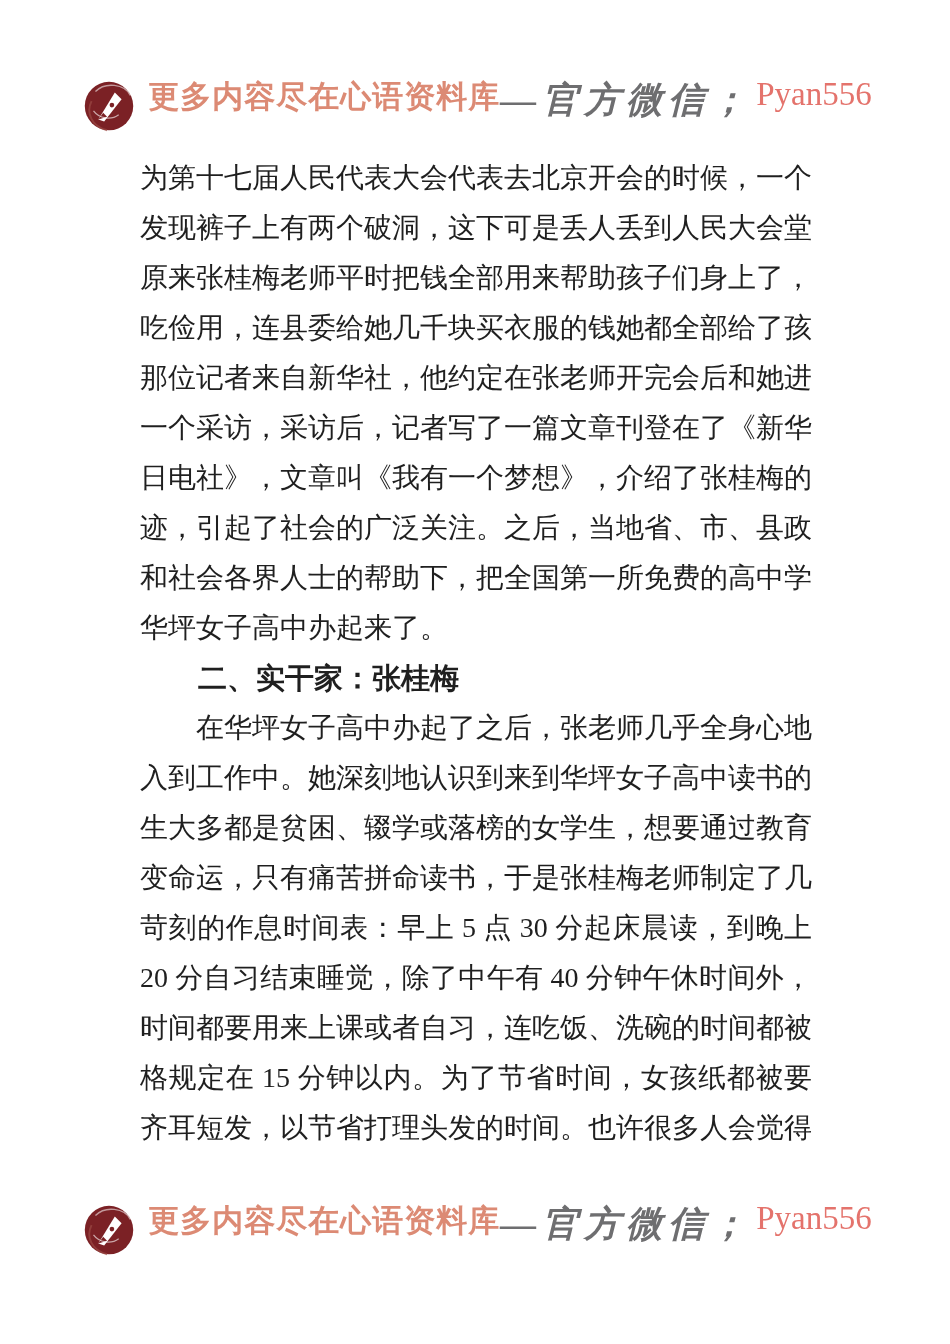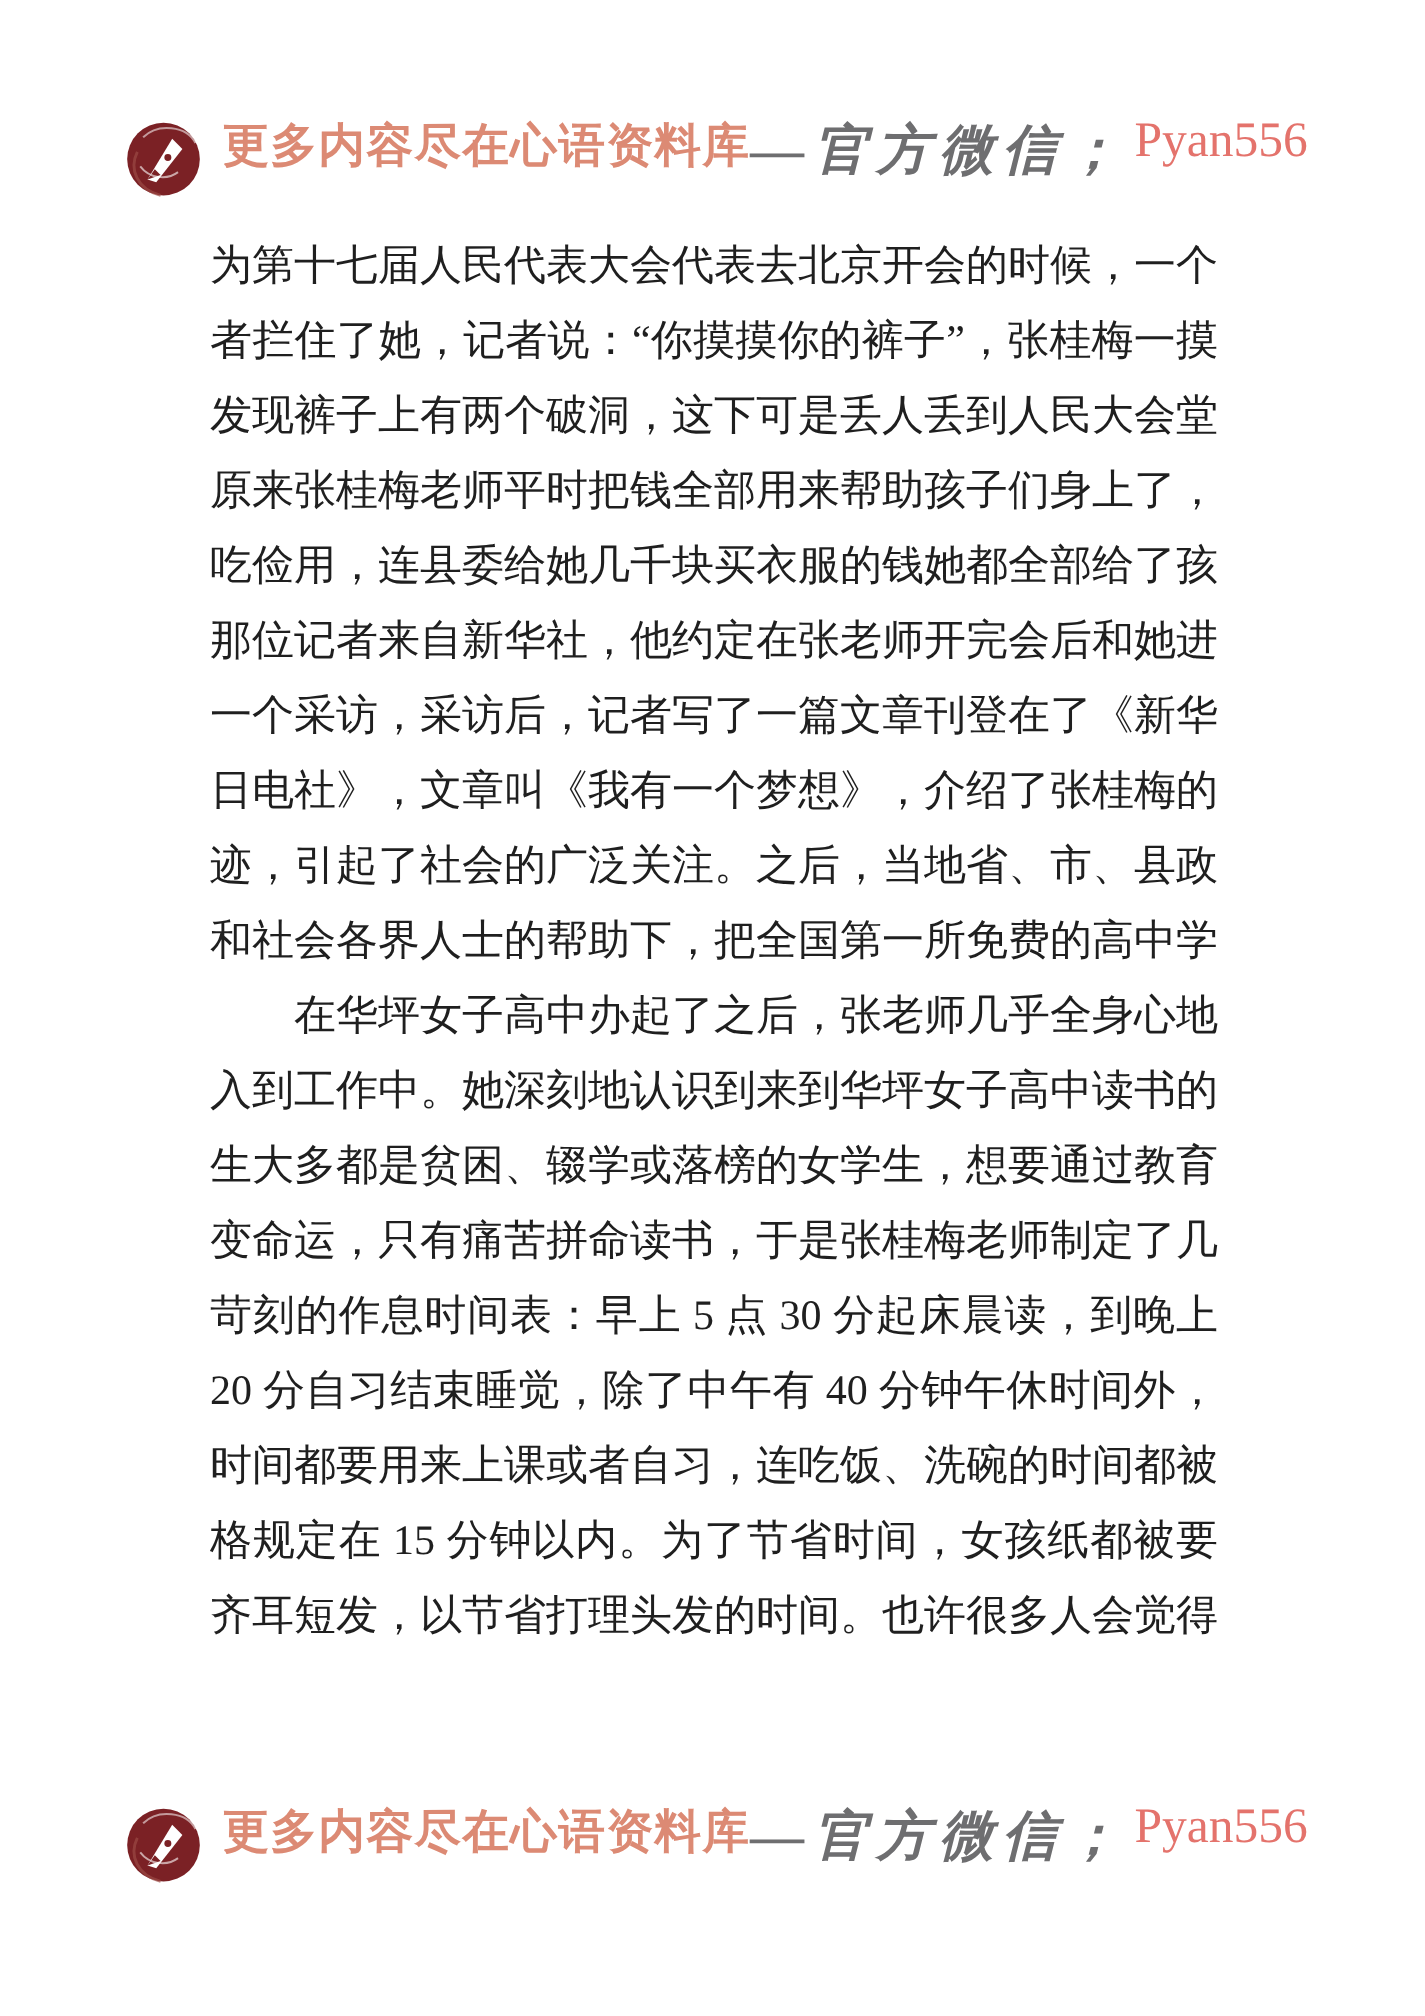--- a/index.html
+++ b/index.html
@@ -74,30 +74,31 @@
     <path d="M16 36 C22 44 34 46 42 40" fill="none" stroke="#ffffff" stroke-width="1.3" opacity="0.6"></path>
   </svg>
   <span class="wm-prefix">更多内容尽在心语资料库</span>
     <span class="wm-script">—官方微信；</span>
     <span class="wm-id">Pyan556</span>
 </div>
 
 <div class="content">
   <div class="para" id="para1">
       <div class="line">为第十七届人民代表大会代表去北京开会的时候，一个记</div>
-      <div class="line">者拦住了她，记者说：“你摸摸你的裤子”，张桂梅一摸</div>
       <div class="line">发现裤子上有两个破洞，这下可是丢人丢到人民大会堂了</div>
       <div class="line">原来张桂梅老师平时把钱全部用来帮助孩子们身上了，省</div>
       <div class="line">吃俭用，连县委给她几千块买衣服的钱她都全部给了孩子</div>
       <div class="line">那位记者来自新华社，他约定在张老师开完会后和她进行</div>
       <div class="line">一个采访，采访后，记者写了一篇文章刊登在了《新华每</div>
       <div class="line">日电社》，文章叫《我有一个梦想》，介绍了张桂梅的事</div>
       <div class="line">迹，引起了社会的广泛关注。之后，当地省、市、县政府</div>
       <div class="line">和社会各界人士的帮助下，把全国第一所免费的高中学校</div>
+      <div class="line">华坪女子高中办起来了。</div>
     </div>
+  <div class="heading">二、实干家：张桂梅</div>
   <div class="para" id="para2">
       <div class="line">在华坪女子高中办起了之后，张老师几乎全身心地投</div>
       <div class="line">入到工作中。她深刻地认识到来到华坪女子高中读书的学</div>
       <div class="line">生大多都是贫困、辍学或落榜的女学生，想要通过教育改</div>
       <div class="line">变命运，只有痛苦拼命读书，于是张桂梅老师制定了几近</div>
       <div class="line">苛刻的作息时间表：早上 5 点 30 分起床晨读，到晚上 12 点</div>
       <div class="line">20 分自习结束睡觉，除了中午有 40 分钟午休时间外，其他</div>
       <div class="line">时间都要用来上课或者自习，连吃饭、洗碗的时间都被严</div>
       <div class="line">格规定在 15 分钟以内。为了节省时间，女孩纸都被要求剪</div>
       <div class="line">齐耳短发，以节省打理头发的时间。也许很多人会觉得张</div>

